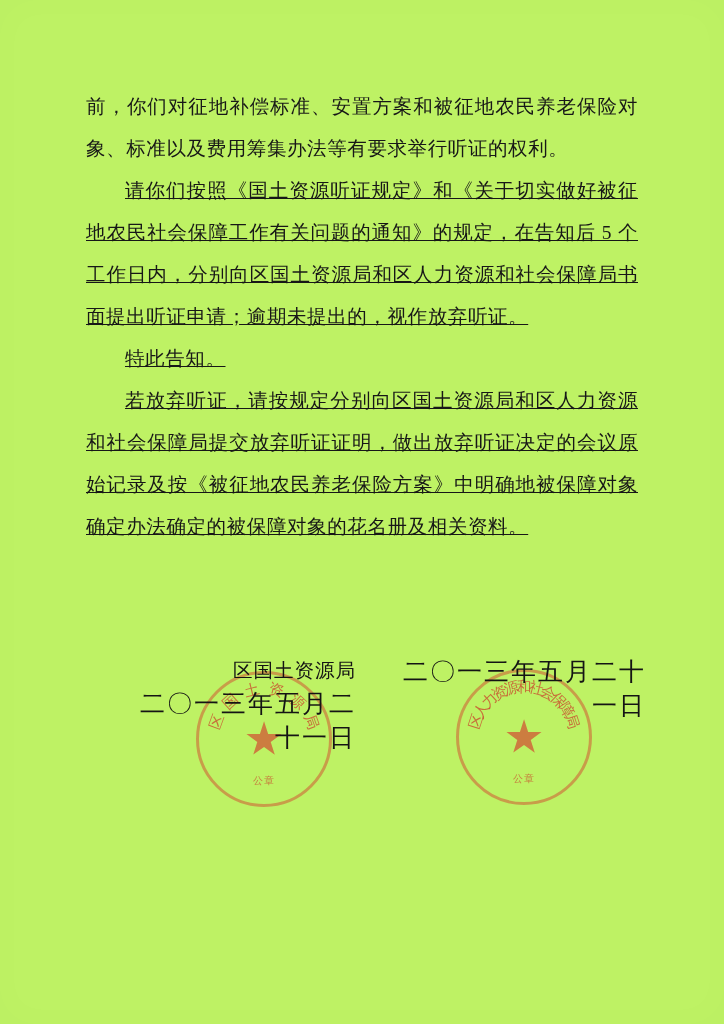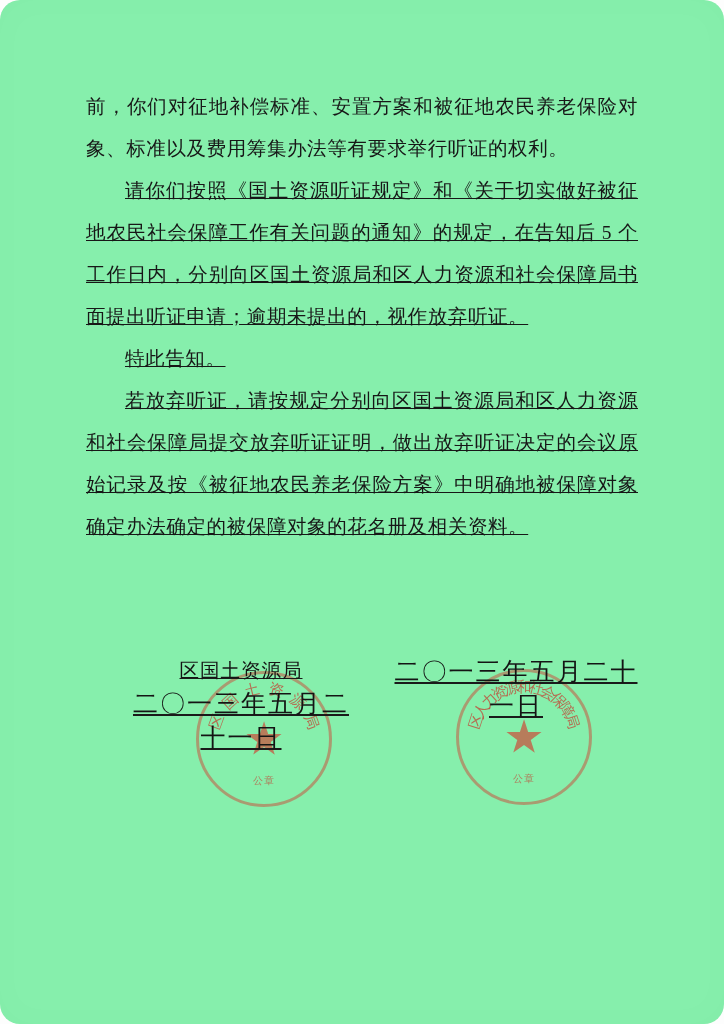--- a/index.html
+++ b/index.html
@@ -11,22 +11,21 @@
     height: 1024px;
     background: #ffffff;
     font-family: "Liberation Serif", "DejaVu Serif", serif;
     color: #1a1a1a;
     position: relative;
     overflow: hidden;
   }
   .page {
     position: absolute;
     inset: 0;
-    background: #86efac;
-    border-radius: 20px;
+    background: #bef264;
   }
   .doc-body {
     position: absolute;
     left: 86px;
     top: 86px;
     width: 552px;
   }
   .para {
     font-size: 19.5px;
     line-height: 42px;
@@ -58,22 +57,21 @@
   }
   .signature-area {
     position: absolute;
     left: 86px;
     top: 655px;
     width: 552px;
     height: 160px;
   }
   .sig-col {
     position: absolute;
-    text-align: center;
-    text-decoration: underline;
+    text-align: right;
   }
   .sig-col.left {
     left: 40px;
     width: 230px;
   }
   .sig-col.right {
     left: 300px;
     width: 260px;
   }
   .sig-name {

